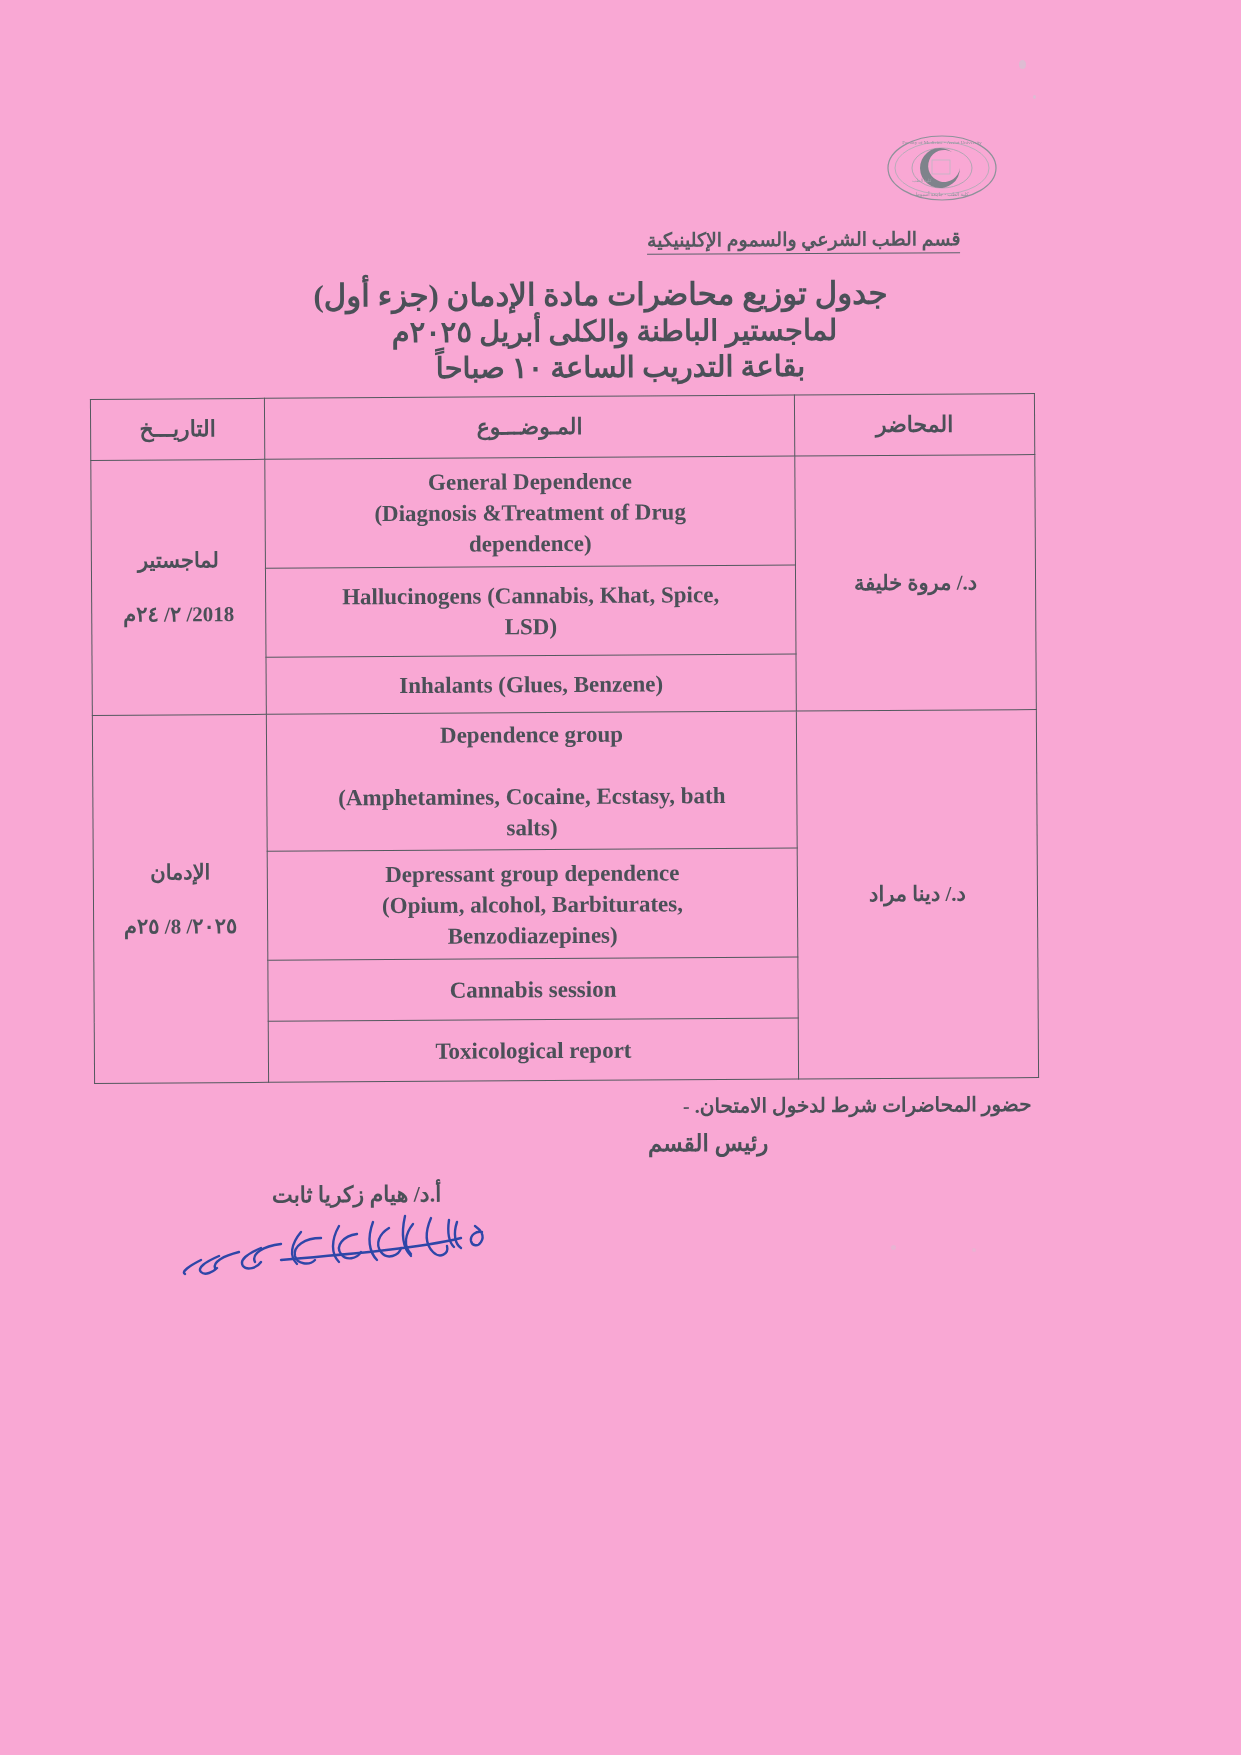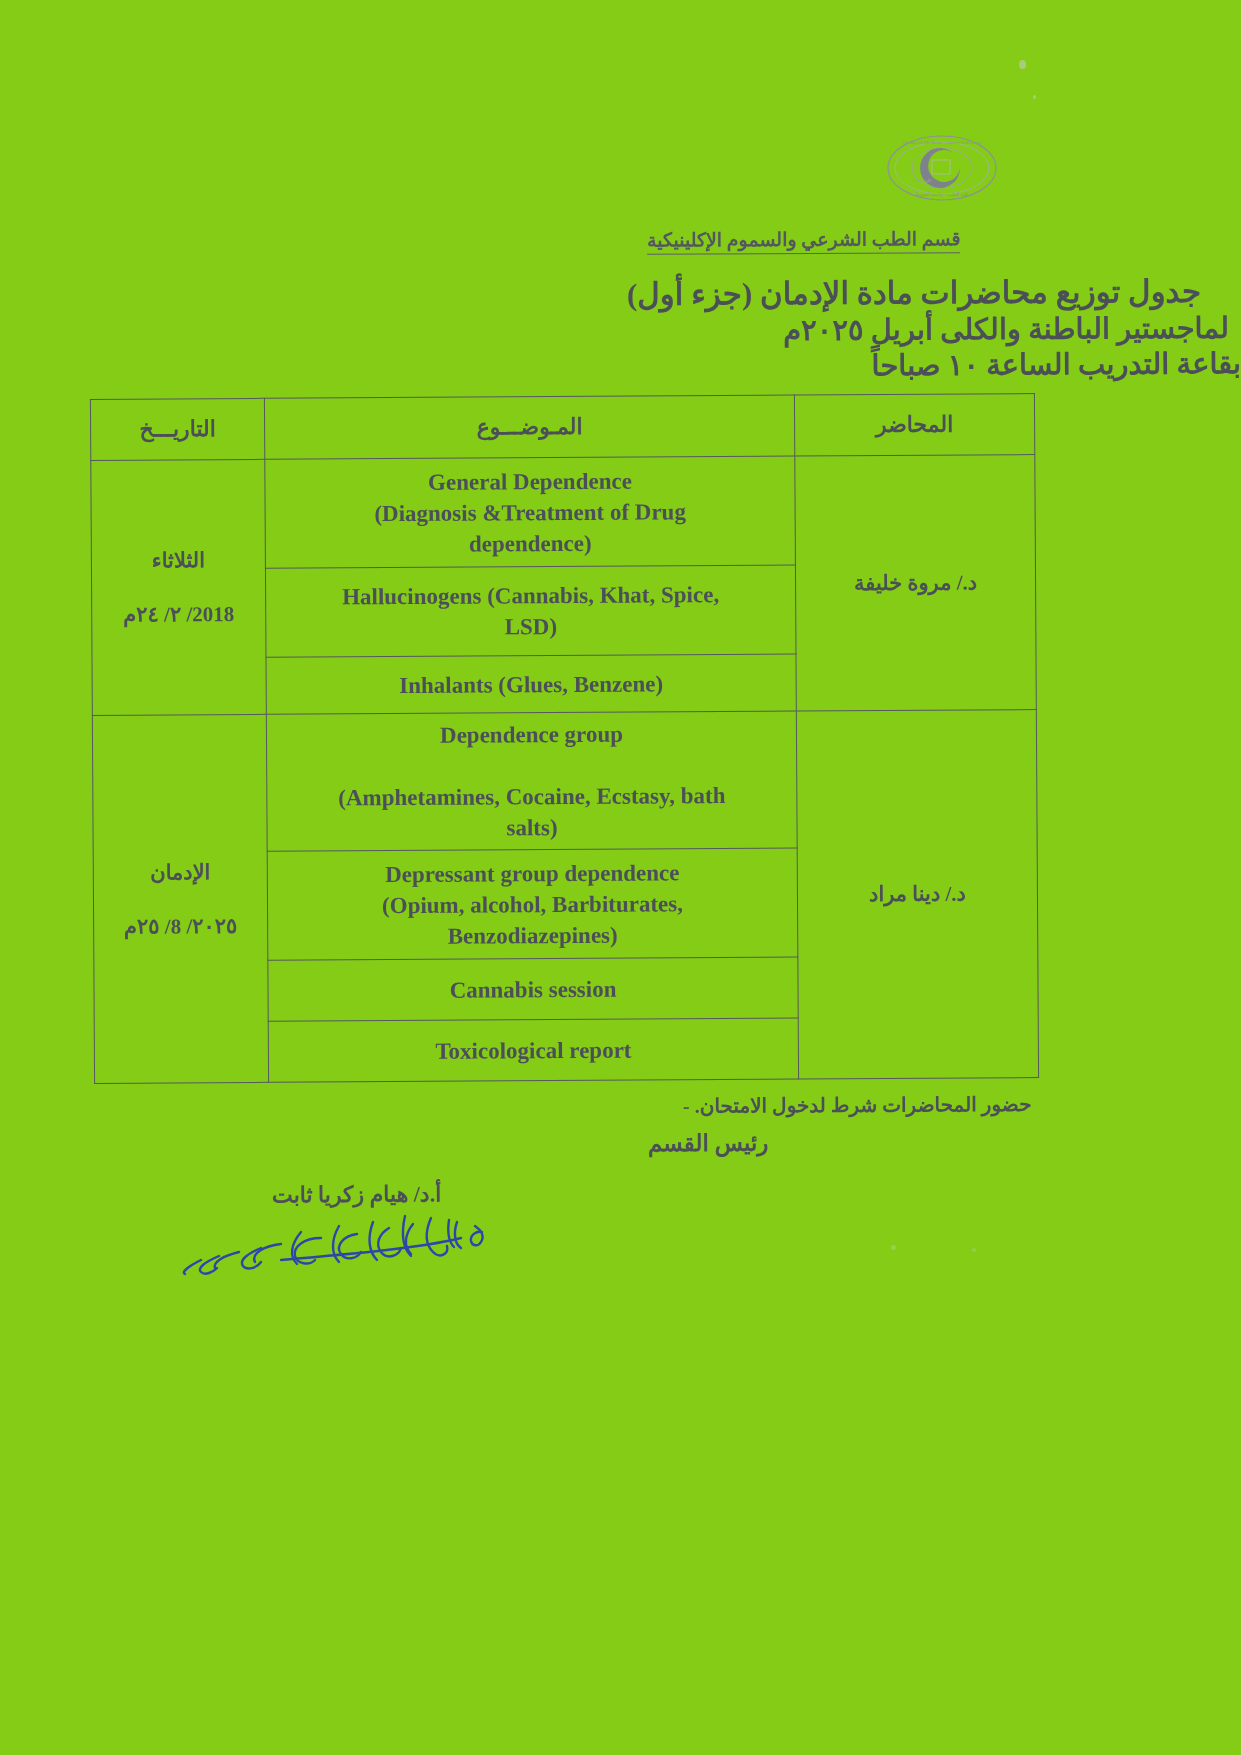--- a/index.html
+++ b/index.html
@@ -14,21 +14,21 @@
     position: relative;
     overflow: hidden;
     font-family: "Liberation Serif", "DejaVu Serif", serif;
     color: #4a4f57;
   }
 
   
   .page {
     position: absolute;
     inset: 0;
-    background: #84cc16;
+    background: #f9a8d4;
     text-decoration: underline;
   }
 
   
   .speck {
     position: absolute;
     background: #c9ccd2;
     border-radius: 50%;
     opacity: .55;
   }
@@ -58,21 +58,21 @@
     white-space: nowrap;
     transform: rotate(-0.25deg);
   }
 
   
   .title-block {
     position: absolute;
     top: 277px;
     left: 0;
     right: 0;
-    text-align: right;
+    text-align: center;
   }
   .title-line {
     font-family: "Liberation Serif", "DejaVu Serif", serif;
     font-weight: bold;
     color: #4b5058;
     white-space: nowrap;
   }
   .title-1 {
     font-size: 31px;
     line-height: 36px;
@@ -251,21 +251,21 @@
       <tbody>
 
         <tr>
           <td class="lect" rowspan="3">د./ مروة خليفة</td>
           <td class="topic" style="height:96px;">
             <span>General Dependence</span><br>
             <span>(Diagnosis &amp;Treatment of Drug</span><br>
             <span>dependence)</span>
           </td>
           <td class="date" rowspan="3">
-            <span class="d-day">الثلاثاء</span>
+            <span class="d-day">لماجستير</span>
             <span class="d-num">2018/ ٢/ ٢٤م</span>
           </td>
         </tr>
         <tr>
           <td class="topic" style="height:76px;">
             <span>Hallucinogens (Cannabis, Khat, Spice,</span><br>
             <span>LSD)</span>
           </td>
         </tr>
         <tr>

